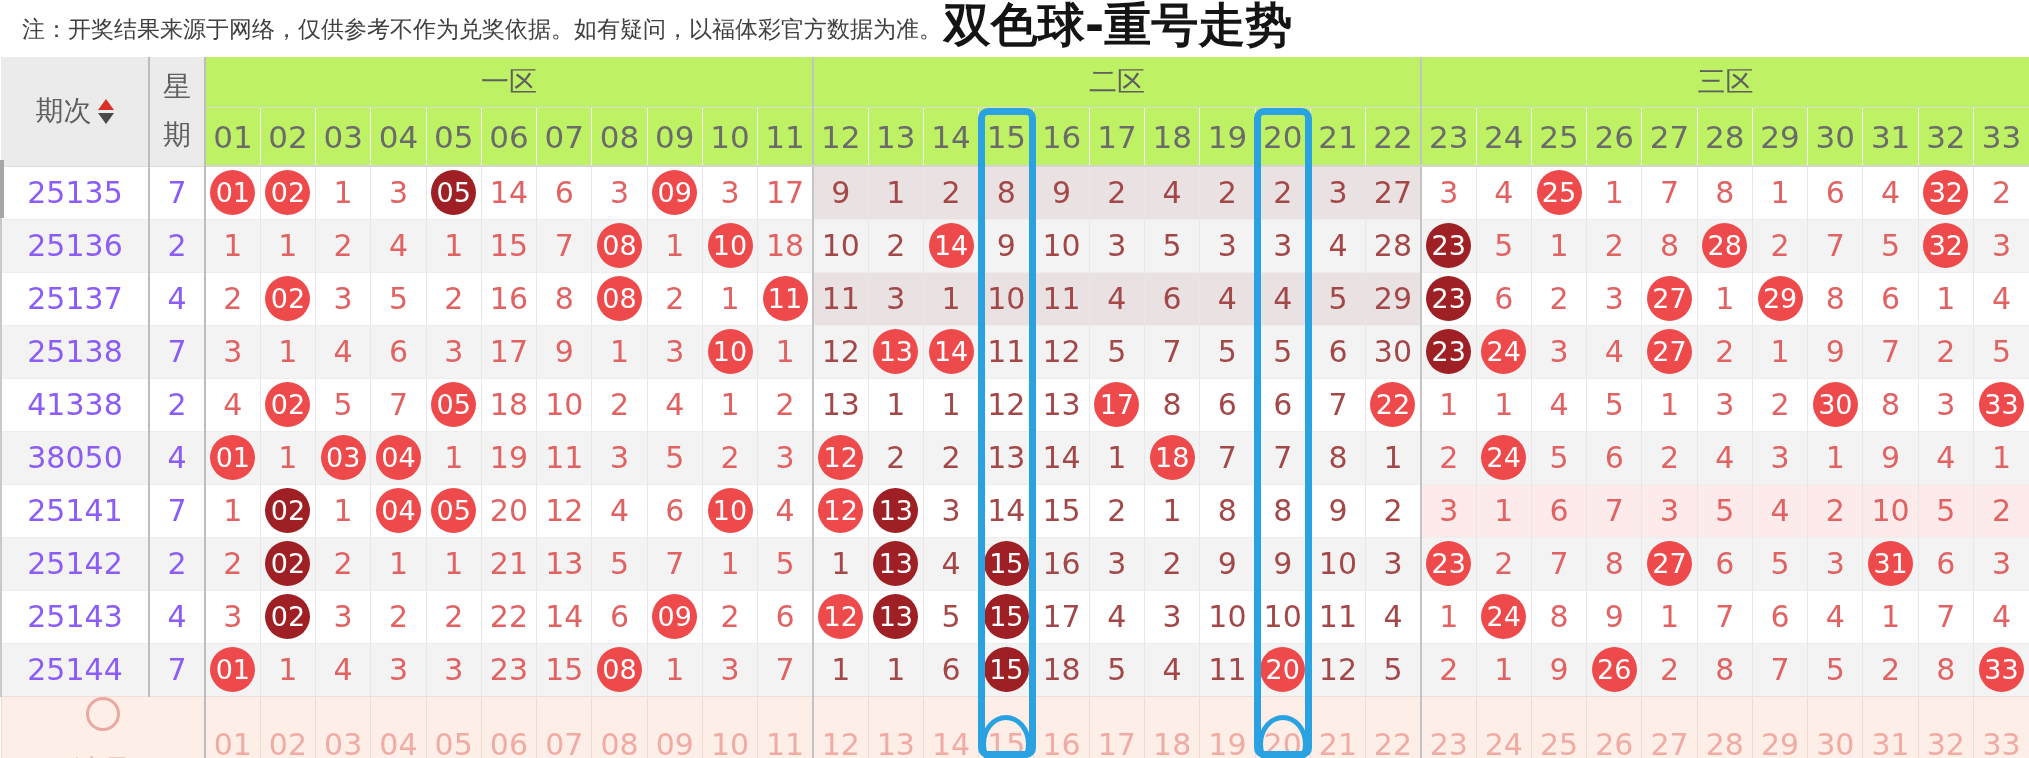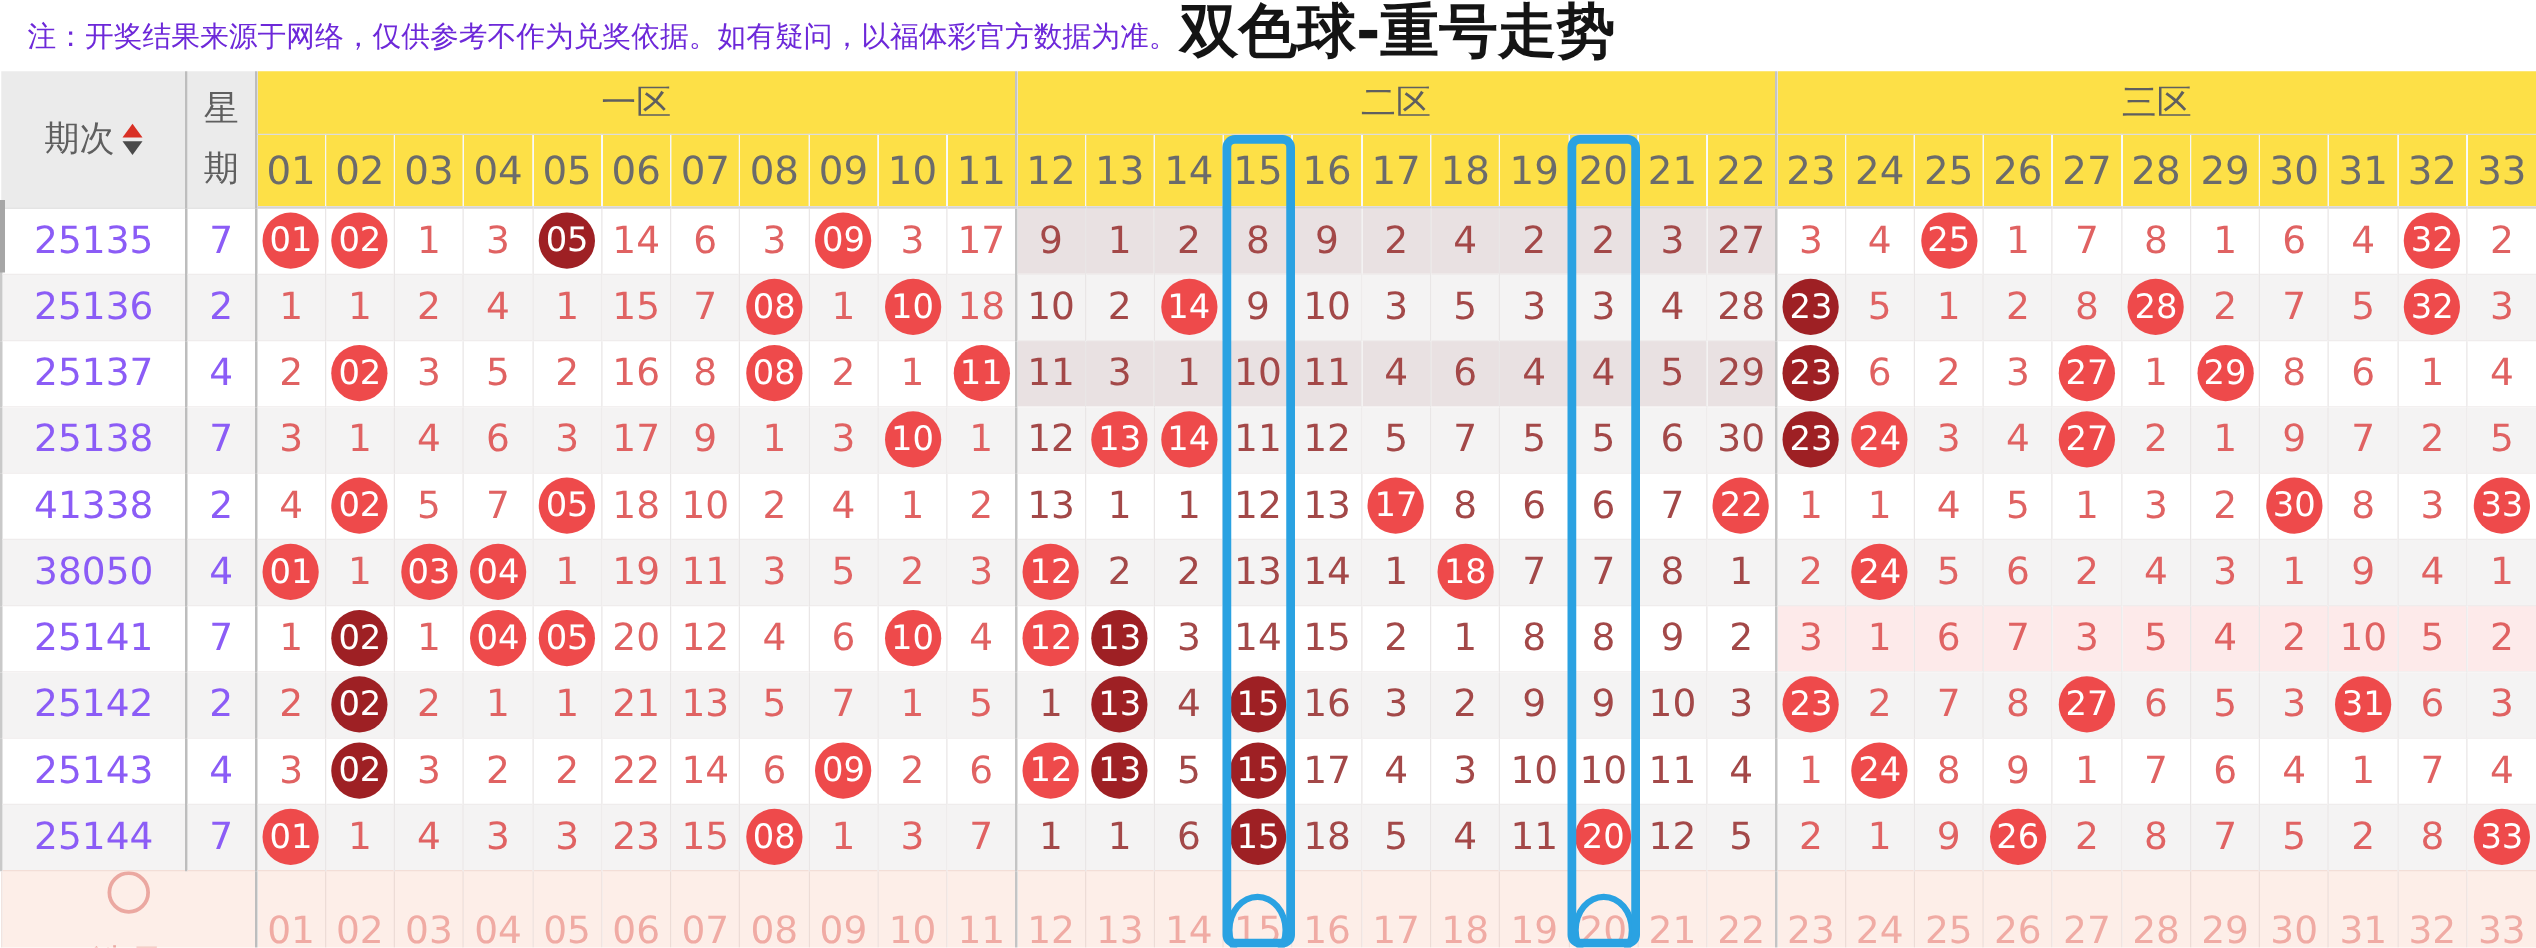--- a/index.html
+++ b/index.html
@@ -1,27 +1,27 @@
 <!DOCTYPE html>
 <html><head>
 <meta charset="utf-8">
 <style>
   html,body{margin:0;padding:0;}
   body{
     width:2029px;height:758px;position:relative;overflow:hidden;background:#ffffff;
     font-family:"DejaVu Sans","Liberation Sans",sans-serif;
   }
-  .note{position:absolute;top:14px;left:22px;font-size:23px;color:#6d28d9;white-space:nowrap;z-index:1;}
+  .note{position:absolute;top:14px;left:22px;font-size:23px;color:#404040;white-space:nowrap;z-index:1;}
   .title{position:absolute;top:-6px;left:1118px;transform:translateX(-50%);font-size:47px;font-weight:900;color:#141414;white-space:nowrap;z-index:2;}
   .nub{position:absolute;left:0;top:160px;width:4px;height:58px;background:#a6a6a6;z-index:6;}
 
   table{position:absolute;top:57px;left:0;width:2029px;border-collapse:collapse;table-layout:fixed;}
   th,td{padding:0;text-align:center;vertical-align:middle;overflow:hidden;}
 
-  thead th{background:#fde047;font-weight:400;}
+  thead th{background:#bef264;font-weight:400;}
   tr.zones th{height:50px;font-size:28px;color:#5f5f5f;border-bottom:1px solid #dcdcdc;}
   tr.nums th{height:57px;font-size:31px;color:#6b6b6b;border-left:1px solid #f6f6f6;border-bottom:2px solid #d6d3d3;}
   th.pth,th.wth{border-right:2px solid #bdbdbd;background:#ebebeb;}
   th.pth .hwrap{display:inline-flex;align-items:center;gap:6px;justify-content:space-between;}
   .arrs{display:inline-flex;flex-direction:column;gap:3px;}
   .arr-up{width:0;height:0;border-left:8px solid transparent;border-right:8px solid transparent;border-bottom:11px solid #d93025;}
   .arr-down{width:0;height:0;border-left:8px solid transparent;border-right:8px solid transparent;border-top:11px solid #4a4a4a;}
   .wwrap{display:inline-block;width:32px;word-break:break-all;line-height:48px;}
 
   tbody tr{height:53px;}

